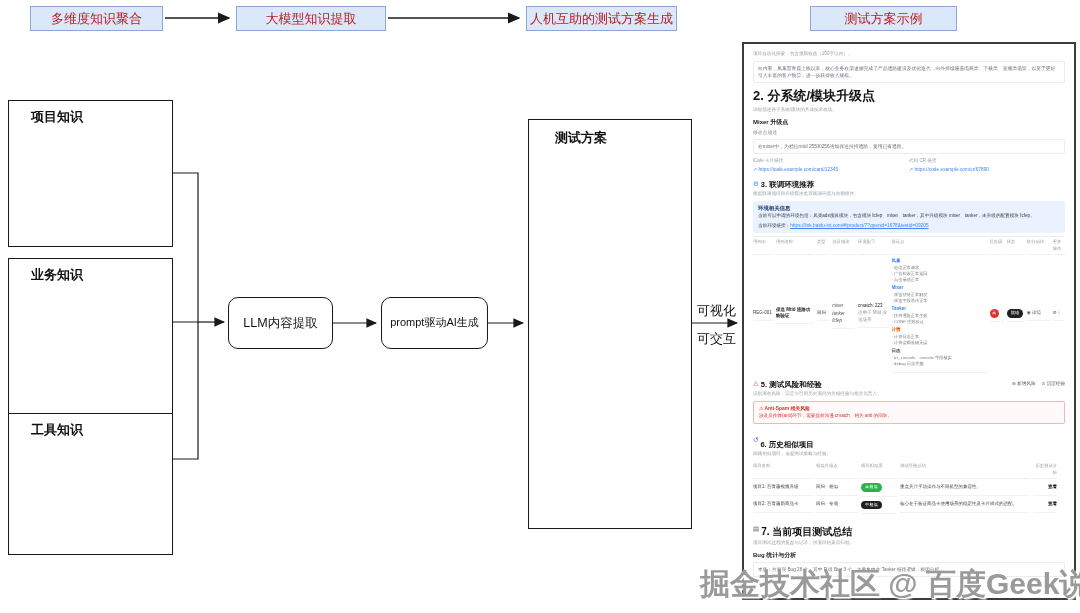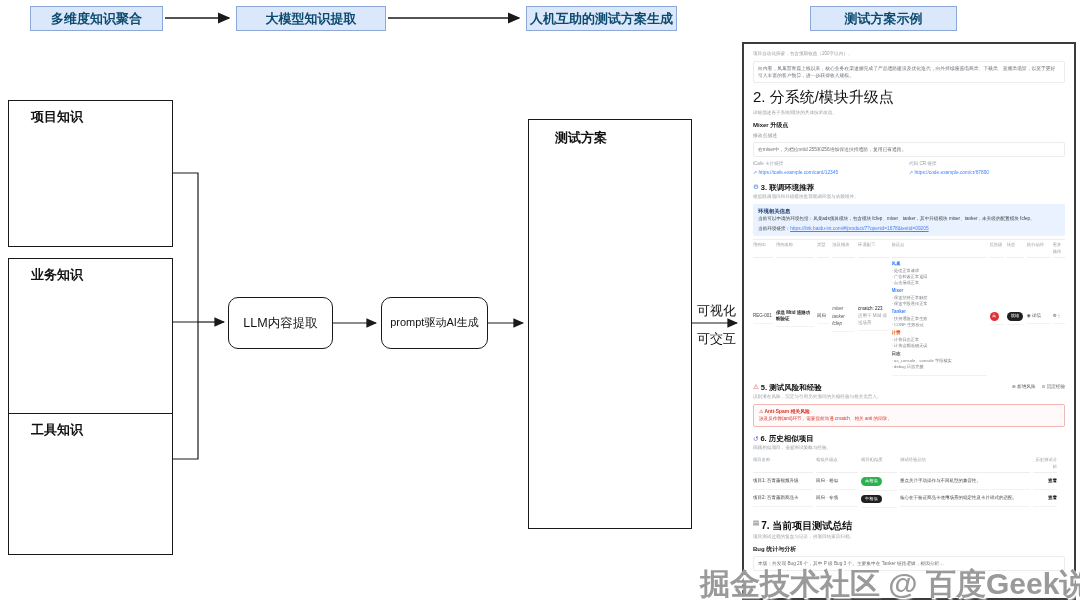--- a/index.html
+++ b/index.html
@@ -7,21 +7,21 @@
     width:1080px;height:613px;position:relative;background:#ffffff;
     font-family:"Liberation Sans","DejaVu Sans",sans-serif;overflow:hidden;color:#111;
   }
   .abs{position:absolute;box-sizing:border-box;}
   svg.wires{position:absolute;left:0;top:0;width:1080px;height:613px;z-index:1;}
 
   
   .hdr{
     background:#dbe8fc;border:1px solid #8ba8d8;z-index:2;
     display:flex;align-items:center;justify-content:center;
-    font-size:13px;font-weight:700;color:#0c4a6e;white-space:nowrap;
+    font-size:13px;font-weight:400;color:#b91c1c;white-space:nowrap;
   }
 
   
   .grp{border:1px solid #1a1a1a;background:#fff;z-index:2;}
   .grp-title{position:absolute;left:22px;top:7px;font-size:13px;font-weight:700;}
   .leaf{
     position:absolute;border:1px solid #1a1a1a;background:#fff;box-sizing:border-box;
     display:flex;align-items:center;justify-content:center;text-align:center;
     font-size:12px;line-height:1.2;padding:1px 2px;
   }
@@ -33,21 +33,21 @@
   .plan-item{border-radius:9px;}
   .flow-label{z-index:2;font-size:13px;color:#111;white-space:nowrap;}
 
   
   .panel{
     left:742px;top:42px;width:334px;height:558px;background:#fff;
     border:2px solid #3c3c3c;z-index:2;overflow:hidden;
   }
   .doc{padding:6px 9px;font-size:5px;line-height:1.5;color:#333;}
   .t-sm{font-size:7.5px;font-weight:700;color:#111;margin-top:2px;}
-  .t-lg{font-size:15px;font-weight:400;color:#111;margin-top:0;}
+  .t-lg{font-size:13px;font-weight:700;color:#111;margin-top:0;}
   .t-md{font-size:10px;font-weight:700;color:#111;margin-top:6px;}
   .sub{font-size:4.6px;color:#9aa0a6;margin:1px 0 2px 0;}
   .body-box{
     border:1px solid #ececec;border-radius:2px;background:#fff;color:#6b6f76;
     font-size:4.8px;padding:3px 4px;margin:3px 0;
   }
   .mini-b{font-size:6px;font-weight:700;color:#222;margin-top:4px;}
   .mini-g{font-size:4.8px;color:#8b8f96;margin-top:2px;}
   .links-row{display:flex;margin:4px 0 2px 0;}
   .links-col{width:50%;}
@@ -297,21 +297,21 @@
       </span>
     </div>
     <div class="sub">识别潜在风险，沉淀与引用历史项目的关键经验与相关负责人。</div>
     <div class="risk-box">
       <div class="risk-t"><span>⚠</span> <span>Anti-Spam 相关风险</span></div>
       <div class="risk-d">涉及反作弊(anti)环节，需要提前沟通 cmatch、相关 anti 的同学。</div>
     </div>
 
     <div class="sec-head">
       <span class="sec-ic ic-purple">↺</span>
-      <span class="t-sm" style="margin-top:0">6. 历史相似项目</span>
+      <span class="t-sm" style="margin-top:9px">6. 历史相似项目</span>
     </div>
     <div class="sub">回顾相似项目，借鉴测试策略与经验。</div>
     <div class="stbl">
       <div class="mrow">
         <div class="sh p-name">项目名称</div>
         <div class="sh p-pts">相似升级点</div>
         <div class="sh p-sim">项目相似度</div>
         <div class="sh p-sum">测试经验总结</div>
         <div class="sh p-act">历史测试分析</div>
       </div>

